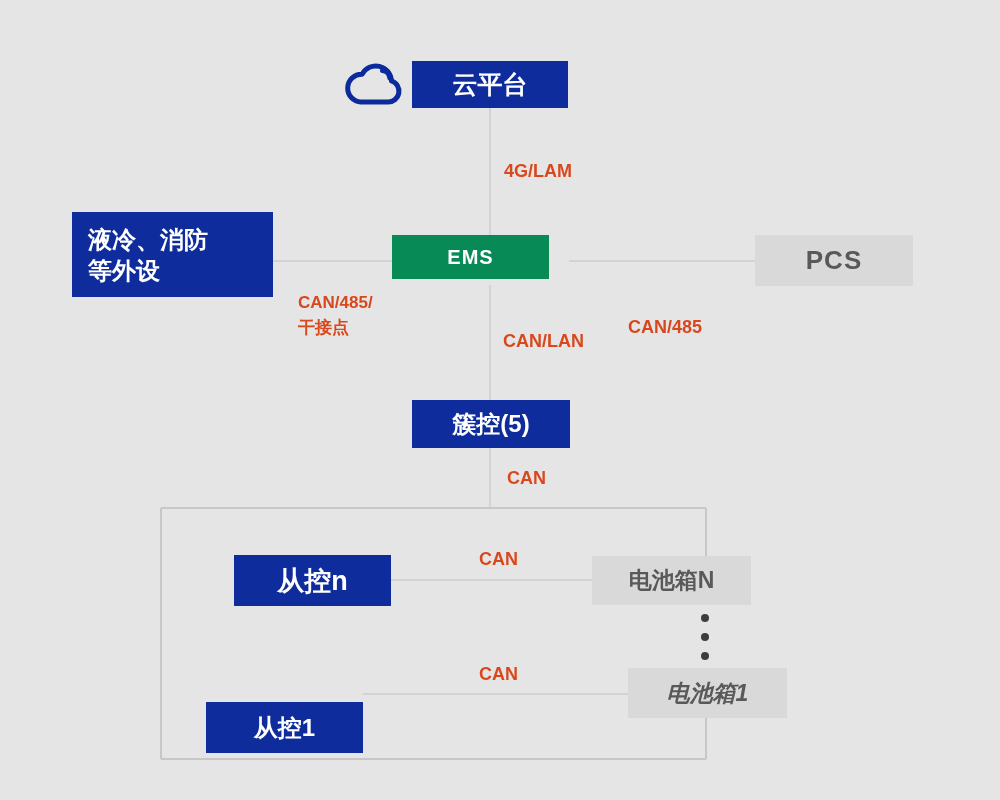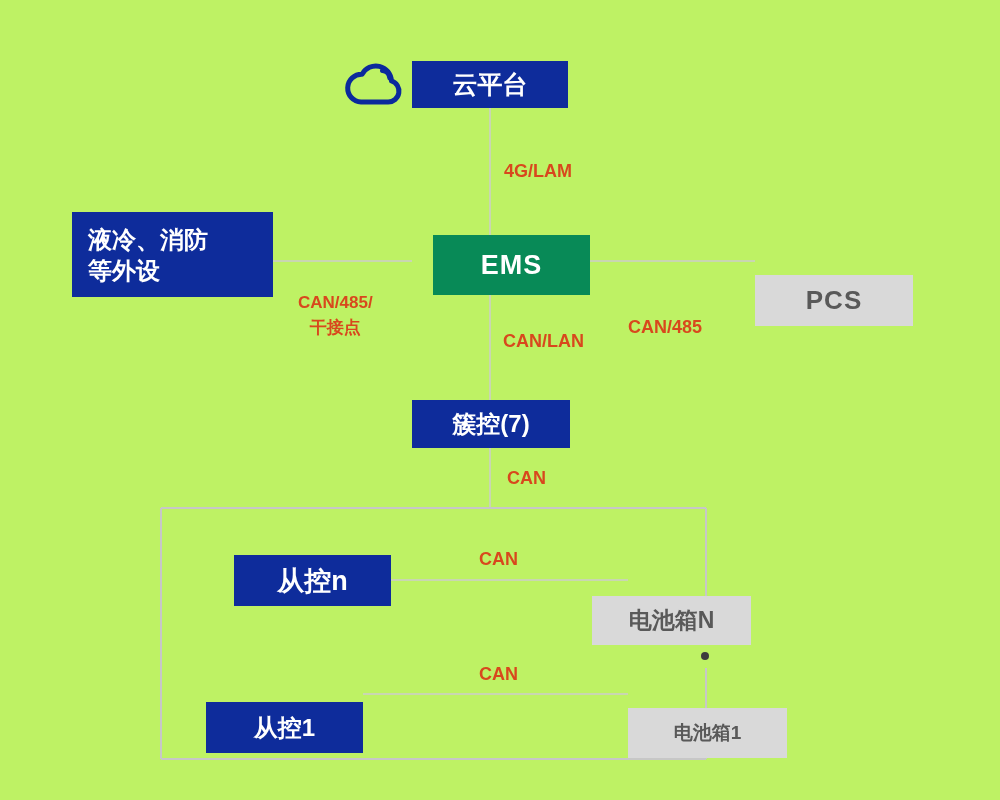--- a/index.html
+++ b/index.html
@@ -1,28 +1,27 @@
 <!DOCTYPE html>
 <html><head>
 <meta charset="utf-8">
 <style>
   html,body{margin:0;padding:0;background:#ffffff;}
   #stage{
-    position:relative;width:1000px;height:800px;background:#bef264;overflow:hidden;
+    position:relative;width:1000px;height:800px;background:#e5e5e5;overflow:hidden;
     font-family:"Liberation Sans","DejaVu Sans",sans-serif;
-    text-align:center;
   }
   #lines{position:absolute;left:0;top:0;width:1000px;height:800px;z-index:0;}
   .node{
     position:absolute;z-index:2;display:flex;align-items:center;justify-content:center;
     box-sizing:border-box;font-weight:bold;
   }
   .blue{background:#0e2c9b;color:#ffffff;}
   .green{background:#088a57;color:#ffffff;}
-  .gray{background:#d9d9d9;color:#595959;margin-top:40px;}
+  .gray{background:#d9d9d9;color:#595959;}
   .link-label{
     position:absolute;z-index:3;color:#d8481d;font-weight:bold;font-size:18px;
     white-space:nowrap;line-height:1.2;
   }
   .two-line{font-size:17px;line-height:25px;margin-top:14px;}
   .cloud{position:absolute;z-index:2;}
   .peripherals{flex-direction:column;align-items:flex-start;justify-content:center;
     padding-left:16px;font-size:24px;line-height:31px;}
 </style>
 </head>
@@ -68,33 +67,33 @@
     <path d="M38.5 13.5 a8 8 0 0 1 7.2 7.2" fill="none" stroke="#0b2a9c" stroke-width="5" stroke-linecap="round"></path>
   </svg>
 
   <div class="node blue" style="left:412px;top:61px;width:156px;height:47px;font-size:25px;">云平台</div>
 
   <div class="node blue peripherals" style="left:72px;top:212px;width:201px;height:85px;">
     <span>液冷、消防</span>
     <span>等外设</span>
   </div>
 
-  <div class="node green" style="left:433px;top:235px;width:157px;height:60px;font-size:27px;letter-spacing:1px;">EMS</div>
+  <div class="node green" style="left:392px;top:235px;width:157px;height:44px;font-size:20px;letter-spacing:1px;">EMS</div>
 
   <div class="node gray" style="left:755px;top:235px;width:158px;height:51px;font-size:26px;letter-spacing:1px;">PCS</div>
 
-  <div class="node blue" style="left:412px;top:400px;width:158px;height:48px;font-size:24px;">簇控(7)</div>
+  <div class="node blue" style="left:412px;top:400px;width:158px;height:48px;font-size:24px;">簇控(5)</div>
 
   <div class="node blue" style="left:206px;top:555px;width:157px;height:51px;font-size:27px;margin-left:28px;">从控n</div>
 
   <div class="node blue" style="left:206px;top:702px;width:157px;height:51px;font-size:24px;">从控1</div>
 
   <div class="node gray" style="left:592px;top:556px;width:159px;height:49px;font-size:23px;font-weight:600;">电池箱N</div>
 
-  <div class="node gray" style="left:628px;top:668px;width:159px;height:50px;font-size:19px;font-weight:600;">电池箱1</div>
+  <div class="node gray" style="left:628px;top:668px;width:159px;height:50px;font-size:23px;font-weight:600;font-style:italic;">电池箱1</div>
 
   <div class="link-label" style="left:504px;top:161px;">4G/LAM</div>
 
   <div class="link-label two-line" style="left:298px;top:276px;">
     <div>CAN/485/</div>
     <div>干接点</div>
   </div>
 
   <div class="link-label" style="left:628px;top:277px;margin-top:40px;">CAN/485</div>
 

